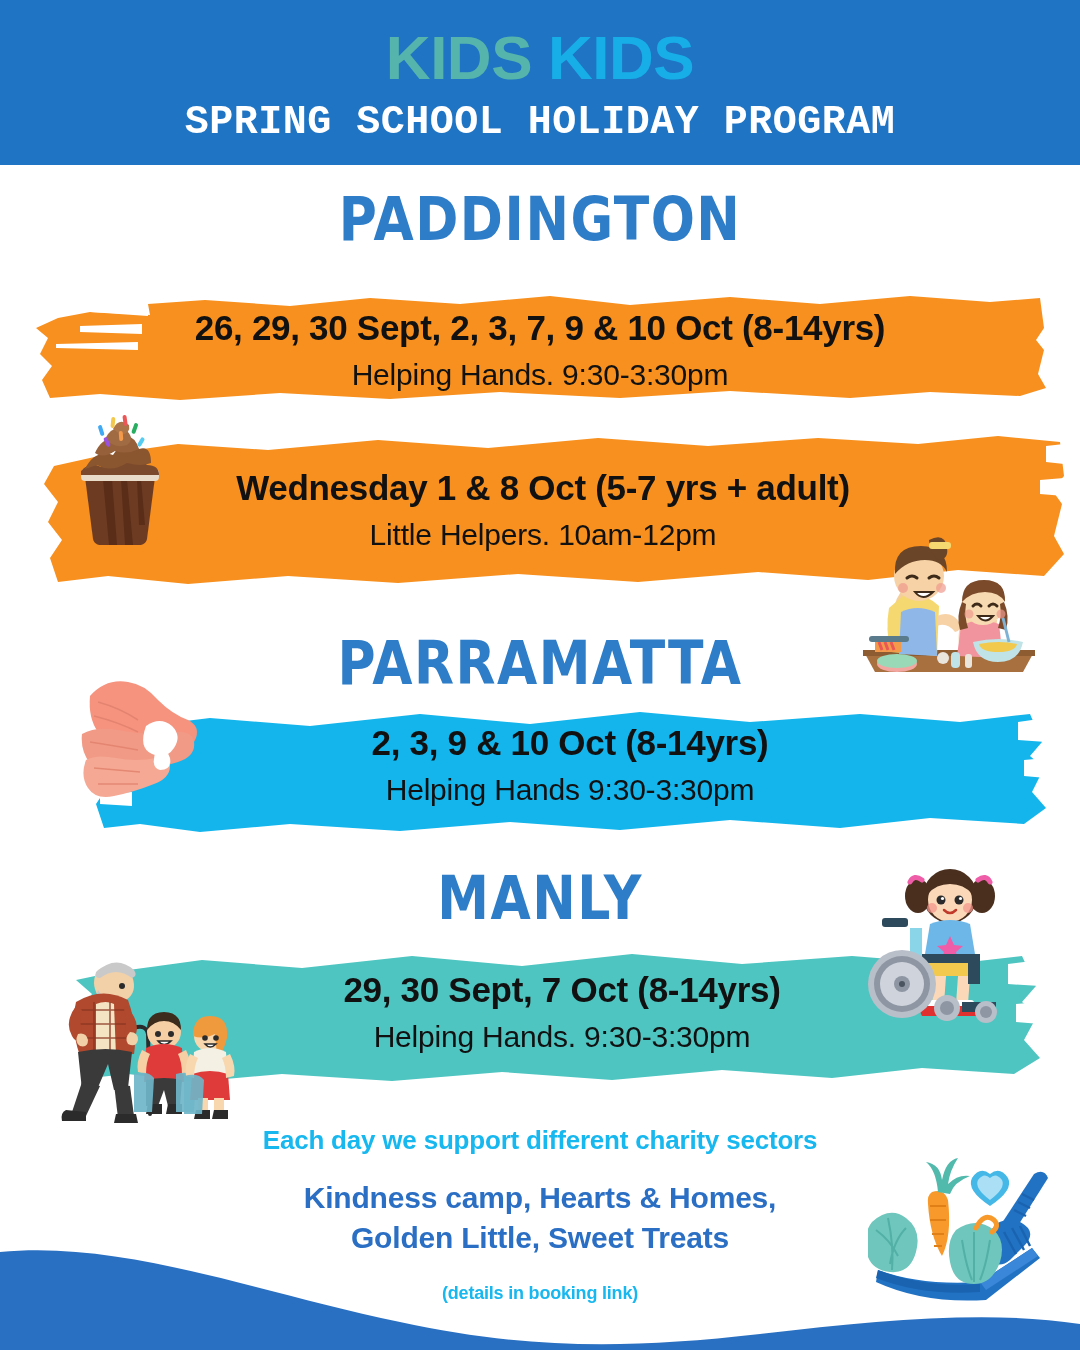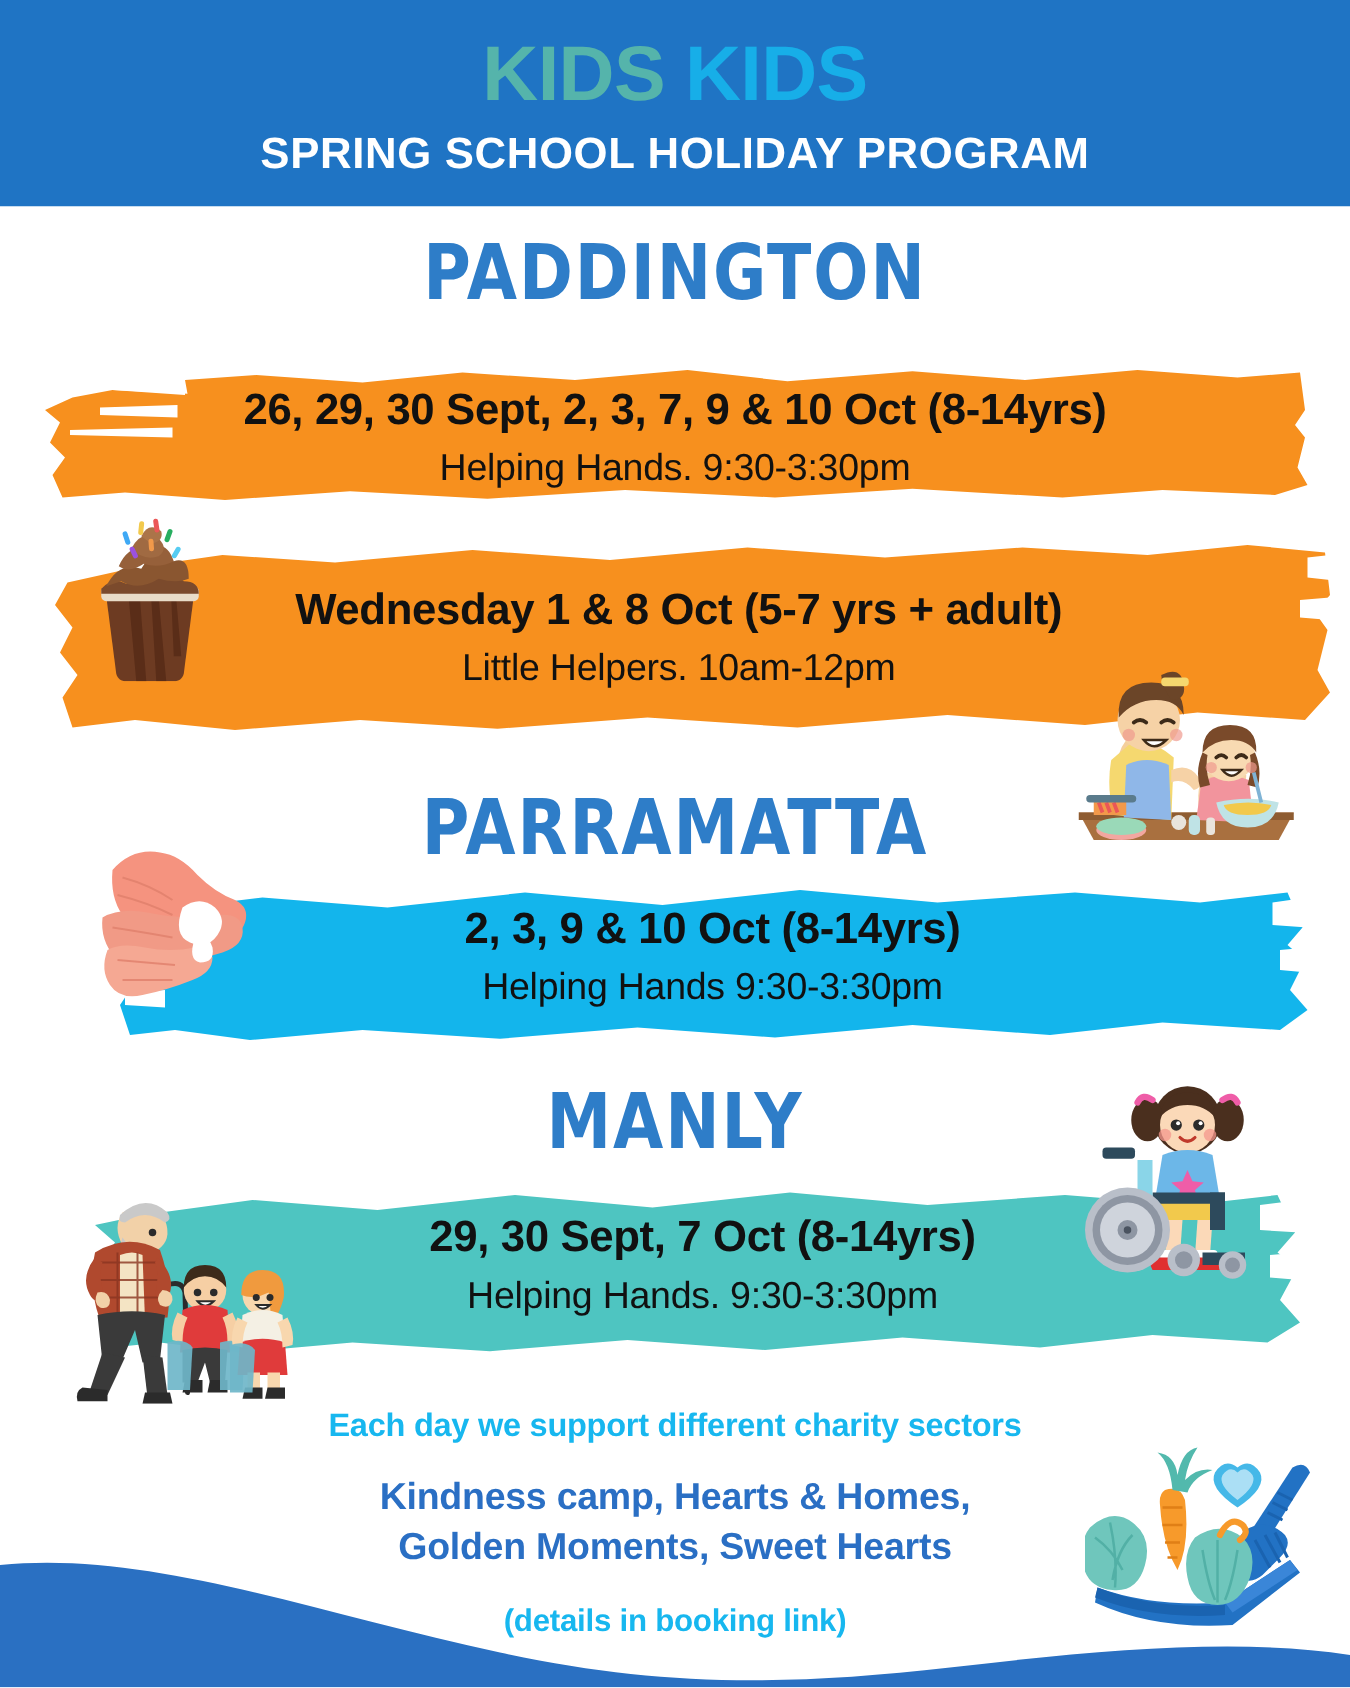--- a/index.html
+++ b/index.html
@@ -22,22 +22,22 @@
     display:flex; align-items:center; justify-content:center;
     gap:16px;
     font-weight:900; font-size:62px; letter-spacing:-0.5px;
     line-height:1; margin-top:4px;
   }
   .logo-kids  { color:#55b4ab; }
   .logo-givin { color:#f7901e; }
   .logo-back  { color:#17aee8; }
   .logo-mark  { display:inline-block; width:58px; height:58px; position:relative; top:3px; margin-left:-6px; margin-right:-4px;}
   .subtitle {
-    color:#ffffff; font-weight:900; font-size:35px; letter-spacing:0.5px;
-    margin-top:14px; line-height:1;
+    color:#ffffff; font-weight:900; font-size:40px; letter-spacing:0.5px;
+    margin-top:14px; line-height:1;font-family:Liberation Mono, monospace;
   }
 
   
   .loc-heading {
     position:absolute; width:1080px; text-align:center;
     color:#2e7dc8; font-weight:900; font-size:52px;
     letter-spacing:1.5px; line-height:1;
     text-transform:uppercase;
     font-family:"DejaVu Sans", sans-serif;
     transform:scaleY(1.18);
@@ -83,21 +83,21 @@
   .footer-wrap { position:absolute; left:0; top:1125px; width:1080px; text-align:center; z-index:7;}
   .foot-lead {
     color:#17b7ef; font-weight:900; font-size:26px; letter-spacing:-0.2px;
     line-height:1.2;
   }
   .foot-list {
     color:#2a6fc4; font-weight:900; font-size:30px; line-height:1.32;
     margin-top:22px; letter-spacing:-0.2px;
   }
   .foot-note {
-    color:#17b7ef; font-weight:900; font-size:25px;
+    color:#17b7ef; font-weight:900; font-size:18px;
     margin-top:26px; letter-spacing:-0.2px;text-align:center;
   }
 
   
   #bottom-wave { position:absolute; left:0; top:1230px; width:1080px; height:120px; z-index:2;}
   #bottom-wave svg { display:block; width:100%; height:100%; }
 </style>
 </head>
 <body>
 
@@ -366,21 +366,21 @@
         <path fill="#2b2b2b" d="M176,162 l14,0 l0,9 l-16,0 z"></path>
         <path fill="#6fb6c9" d="M146,128 q14,-4 20,4 l-2,34 -18,0 z" opacity=".92"></path>
       </g>
     </svg>
   </div>
 
   <div class="footer-wrap">
     <div class="foot-lead">Each day we support different charity sectors</div>
     <div class="foot-list">
       <div>Kindness camp, Hearts &amp; Homes,</div>
-      <div>Golden Moments, Sweet Hearts</div>
+      <div>Golden Little, Sweet Treats</div>
     </div>
     <div class="foot-note">(details in booking link)</div>
   </div>
 
   <div class="illo" id="illo-cooking">
     <svg viewBox="0 0 210 170" aria-hidden="true">
 
       <path fill="#2272c4" d="M10,122 q44,16 102,12 l52,-34 l8,10 l-54,42 q-62,4 -110,-18 z"></path>
       <path fill="#1a63b0" d="M10,122 q46,18 102,14 l0,8 q-58,4 -104,-14 z"></path>
       <path fill="#3a86d8" d="M112,134 l52,-34 l6,8 l-52,34 z"></path>

